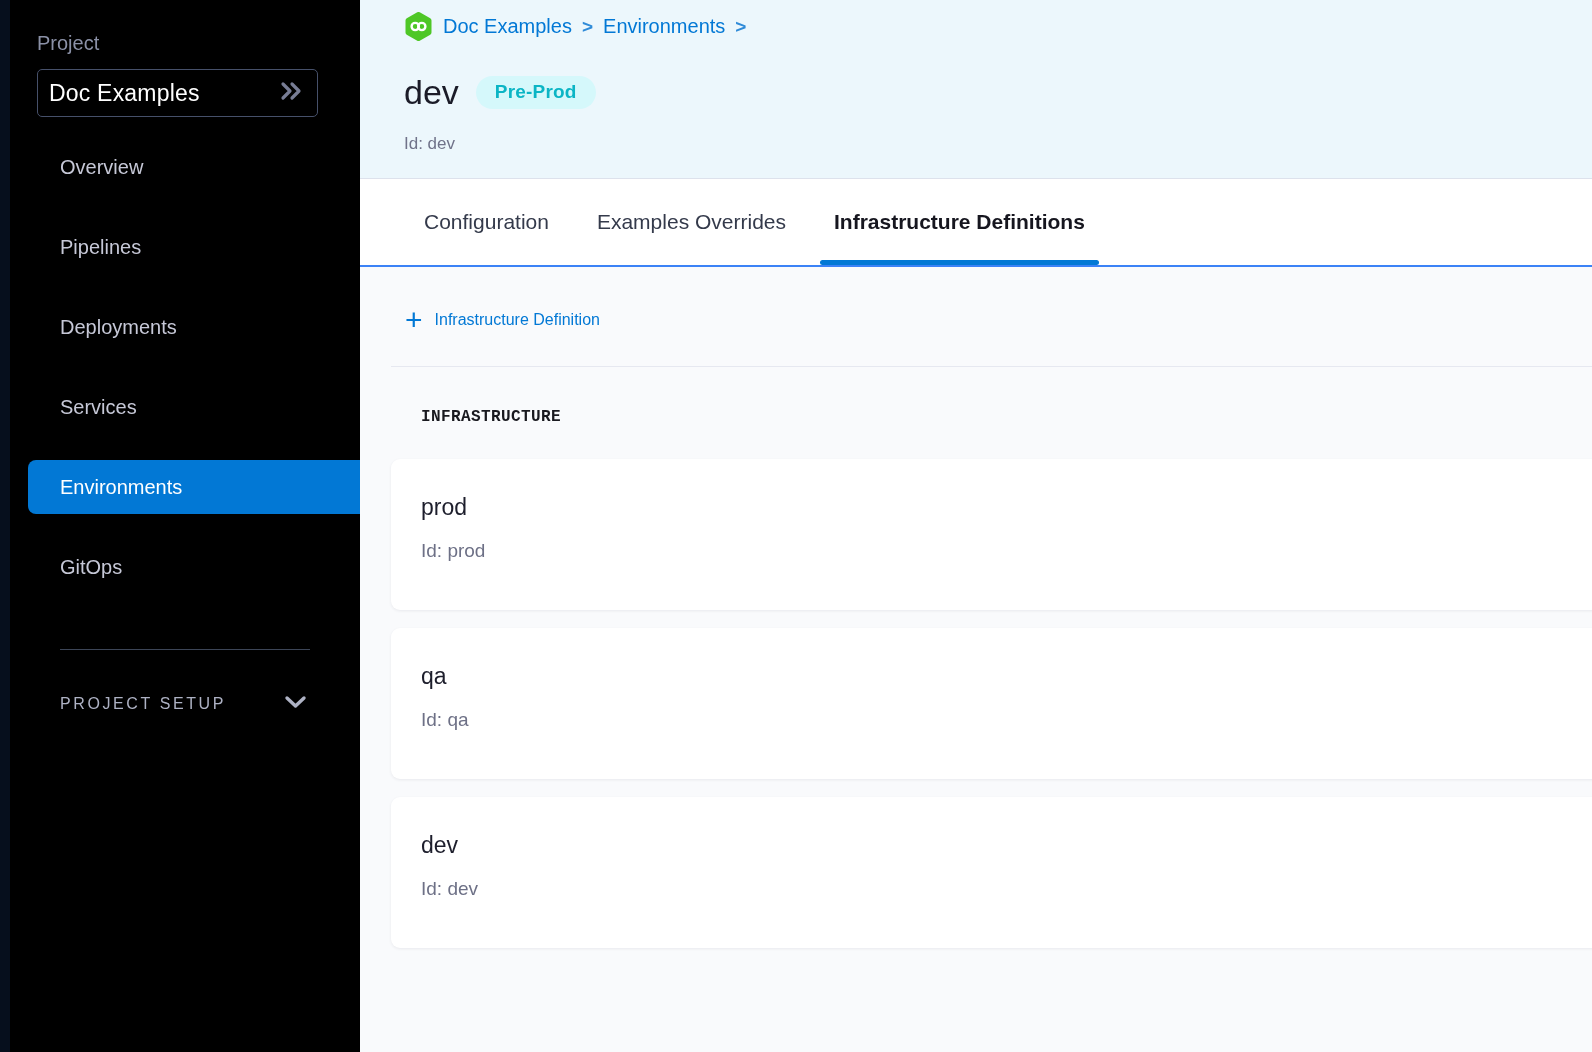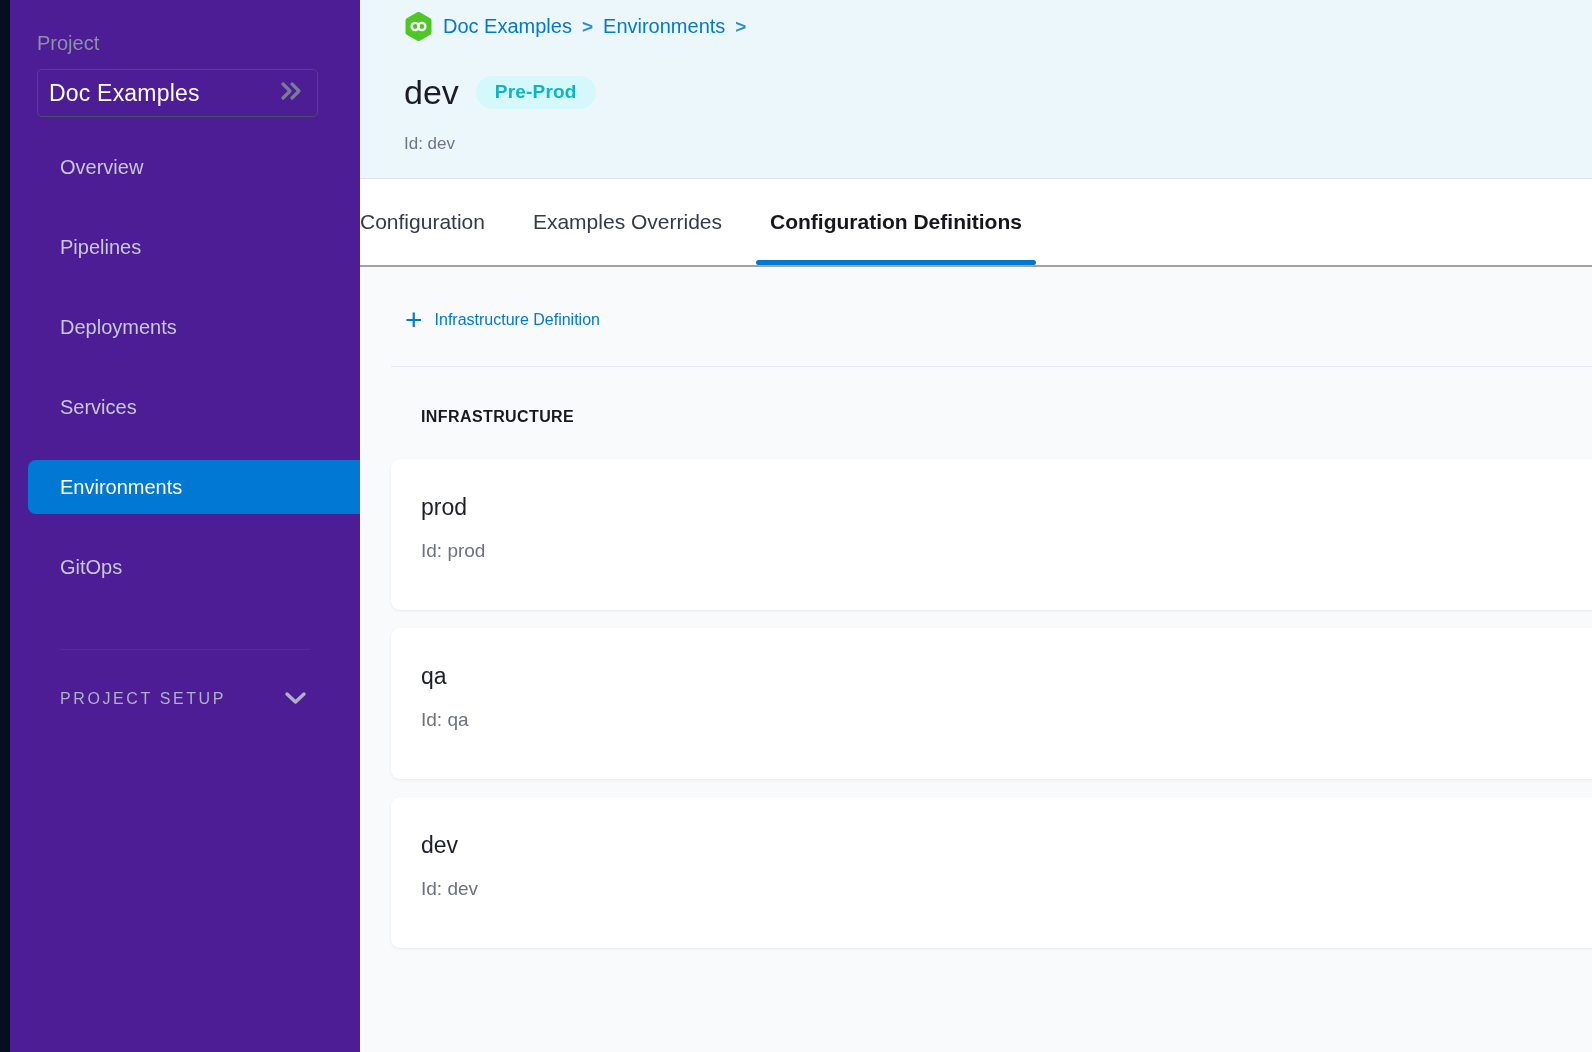--- a/index.html
+++ b/index.html
@@ -6,21 +6,21 @@
   html, body { width: 1592px; height: 1052px; overflow: hidden; }
   body {
     font-family: "Liberation Sans", "DejaVu Sans", sans-serif;
     display: flex;
     background: #f9fafc;
   }
 
   
   .sidebar {
     width: 360px; height: 1052px; flex: 0 0 360px;
-    background: #4c1d95;
+    background: #000000;
     position: relative;
     color: #c6c8d7;
   }
   .sidebar-strip {
     position: absolute; left: 0; top: 0; bottom: 0; width: 10px;
     background: #060f1d;
   }
   .project-label {
     position: absolute; left: 37px; top: 32px;
     font-size: 20px; color: #8b91a7;
@@ -46,21 +46,21 @@
   }
   .nav-item.active {
     background: #0278d5; color: #ffffff;
   }
   .sidebar-divider {
     position: absolute; left: 60px; top: 649px; width: 250px; height: 0;
     border-top: 1px solid #3c4557;
   }
   .project-setup {
     position: absolute; left: 60px; top: 690px; width: 248px; height: 28px;
-    display: flex; align-items: flex-start; justify-content: space-between;
+    display: flex; align-items: center; justify-content: space-between;
     cursor: pointer;
   }
   .project-setup .ps-label {
     font-size: 16px; font-weight: 500; letter-spacing: 2.6px; color: #aeb2c4;
   }
 
   
   .main { flex: 1 1 auto; display: flex; flex-direction: column; min-width: 0; }
 
   .page-header {
@@ -87,23 +87,23 @@
     letter-spacing: 0.2px;
     text-align: right;
   }
   .page-subtitle {
     position: absolute; left: 44px; top: 134px;
     font-size: 17px; color: #70738a;
   }
 
   .tab-bar {
     height: 88px; background: #ffffff;
-    border-bottom: 2px solid #a3a3a3;
+    border-bottom: 2px solid #3b82f6;
     display: flex; align-items: stretch;
-    gap: 48px;
+    padding-left: 64px; gap: 48px;
   }
   .tab {
     position: relative; display: flex; align-items: center;
     font-size: 21px; color: #343a4b; font-weight: 500;
     cursor: pointer; white-space: nowrap;
   }
   .tab.active { font-weight: 700; color: #16161f; }
   .tab.active .tab-underline {
     position: absolute; left: -14px; right: -14px; bottom: 0;
     height: 5px; background: #0278d5; border-radius: 4px;
@@ -118,21 +118,21 @@
     margin-left: 14px; cursor: pointer; border: none; background: none;
     color: #0278d5;
   }
   .add-btn .plus { font-size: 30px; font-weight: 500; line-height: 24px; }
   .add-btn .add-label { font-size: 16px; font-weight: 500; }
   .content-divider {
     margin-top: 32px; border-top: 1px solid #e6e8f0; height: 0; margin-right: 0;
   }
   .section-heading {
     margin: 41px 0 0 30px;
-    font-size: 16px; font-weight: 700; color: #19191f; letter-spacing: 0.4px;
+    font-size: 16px; font-weight: 700; color: #19191f; letter-spacing: 0.4px; font-family: Liberation Mono, monospace;
   }
   .card-list { margin-top: 33px; }
   .infra-card {
     background: #ffffff; border-radius: 9px;
     height: 151px; margin: 0 -14px 18px 0;
     padding: 35px 0 0 30px;
     box-shadow: 0 1px 3px rgba(40, 41, 61, 0.08);
     cursor: pointer;
   }
   .infra-card .card-title { font-size: 23px; font-weight: 500; color: #1d1e2c; }
@@ -215,21 +215,21 @@
   </div>
 
   <div class="tab-bar">
     <div class="tab">
       <span>Configuration</span>
     </div>
     <div class="tab">
       <span>Examples Overrides</span>
     </div>
     <div class="tab active">
-      <span>Configuration Definitions</span>
+      <span>Infrastructure Definitions</span>
       <span class="tab-underline"></span>
     </div>
   </div>
 
   <div class="content">
     <button class="add-btn">
       <span class="plus">+</span>
       <span class="add-label">Infrastructure Definition</span>
     </button>
 

